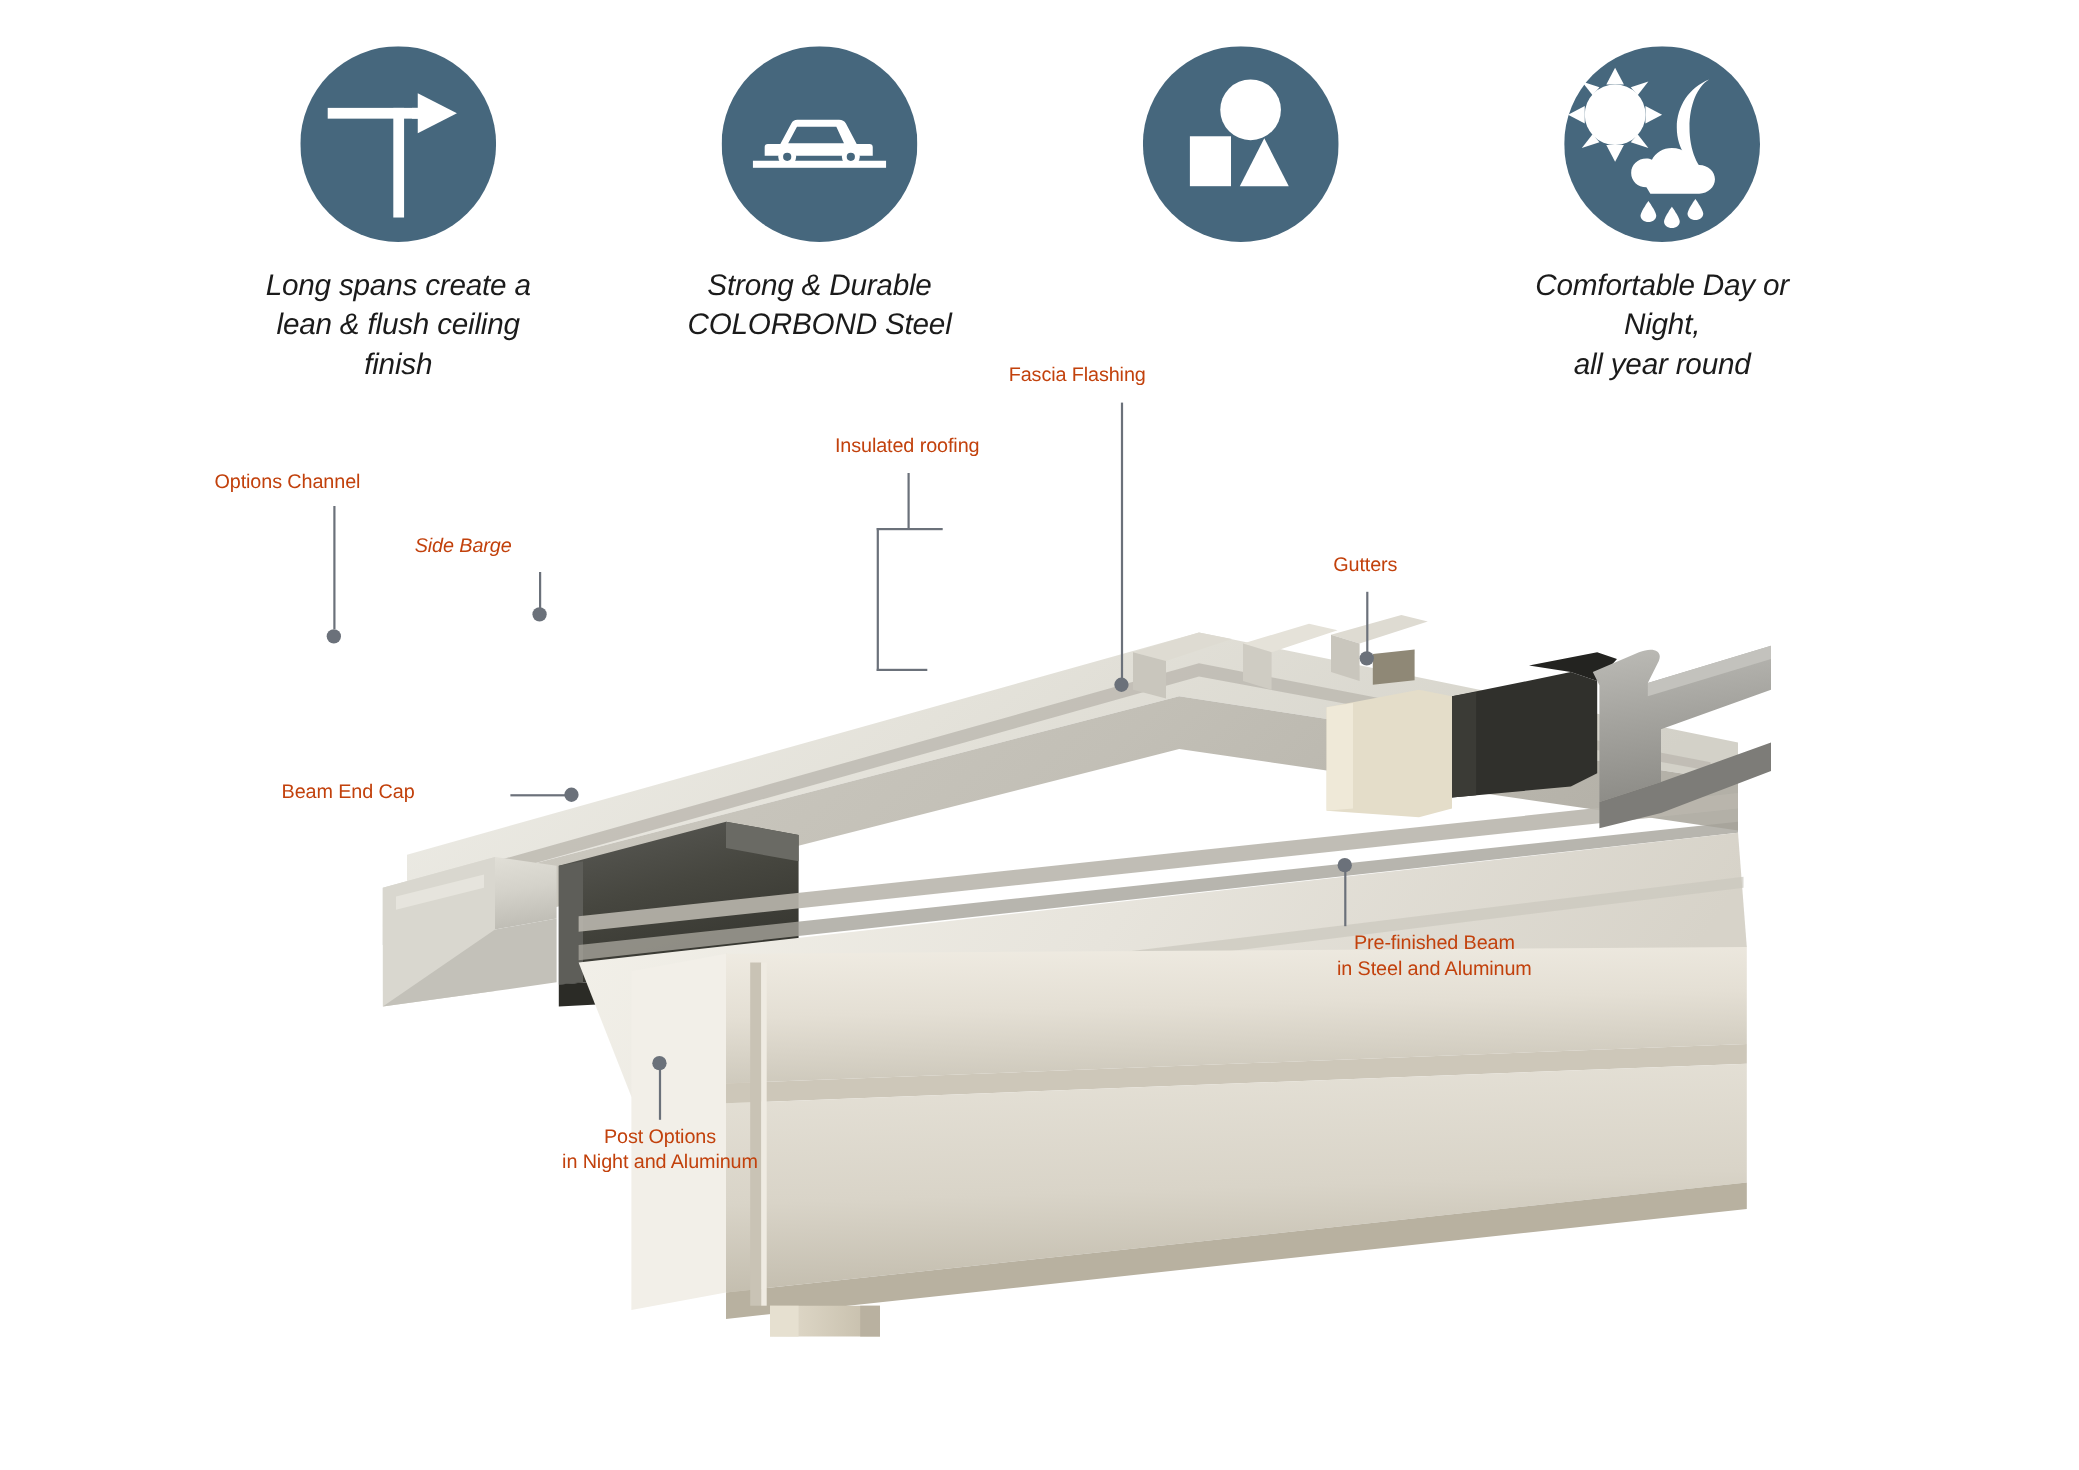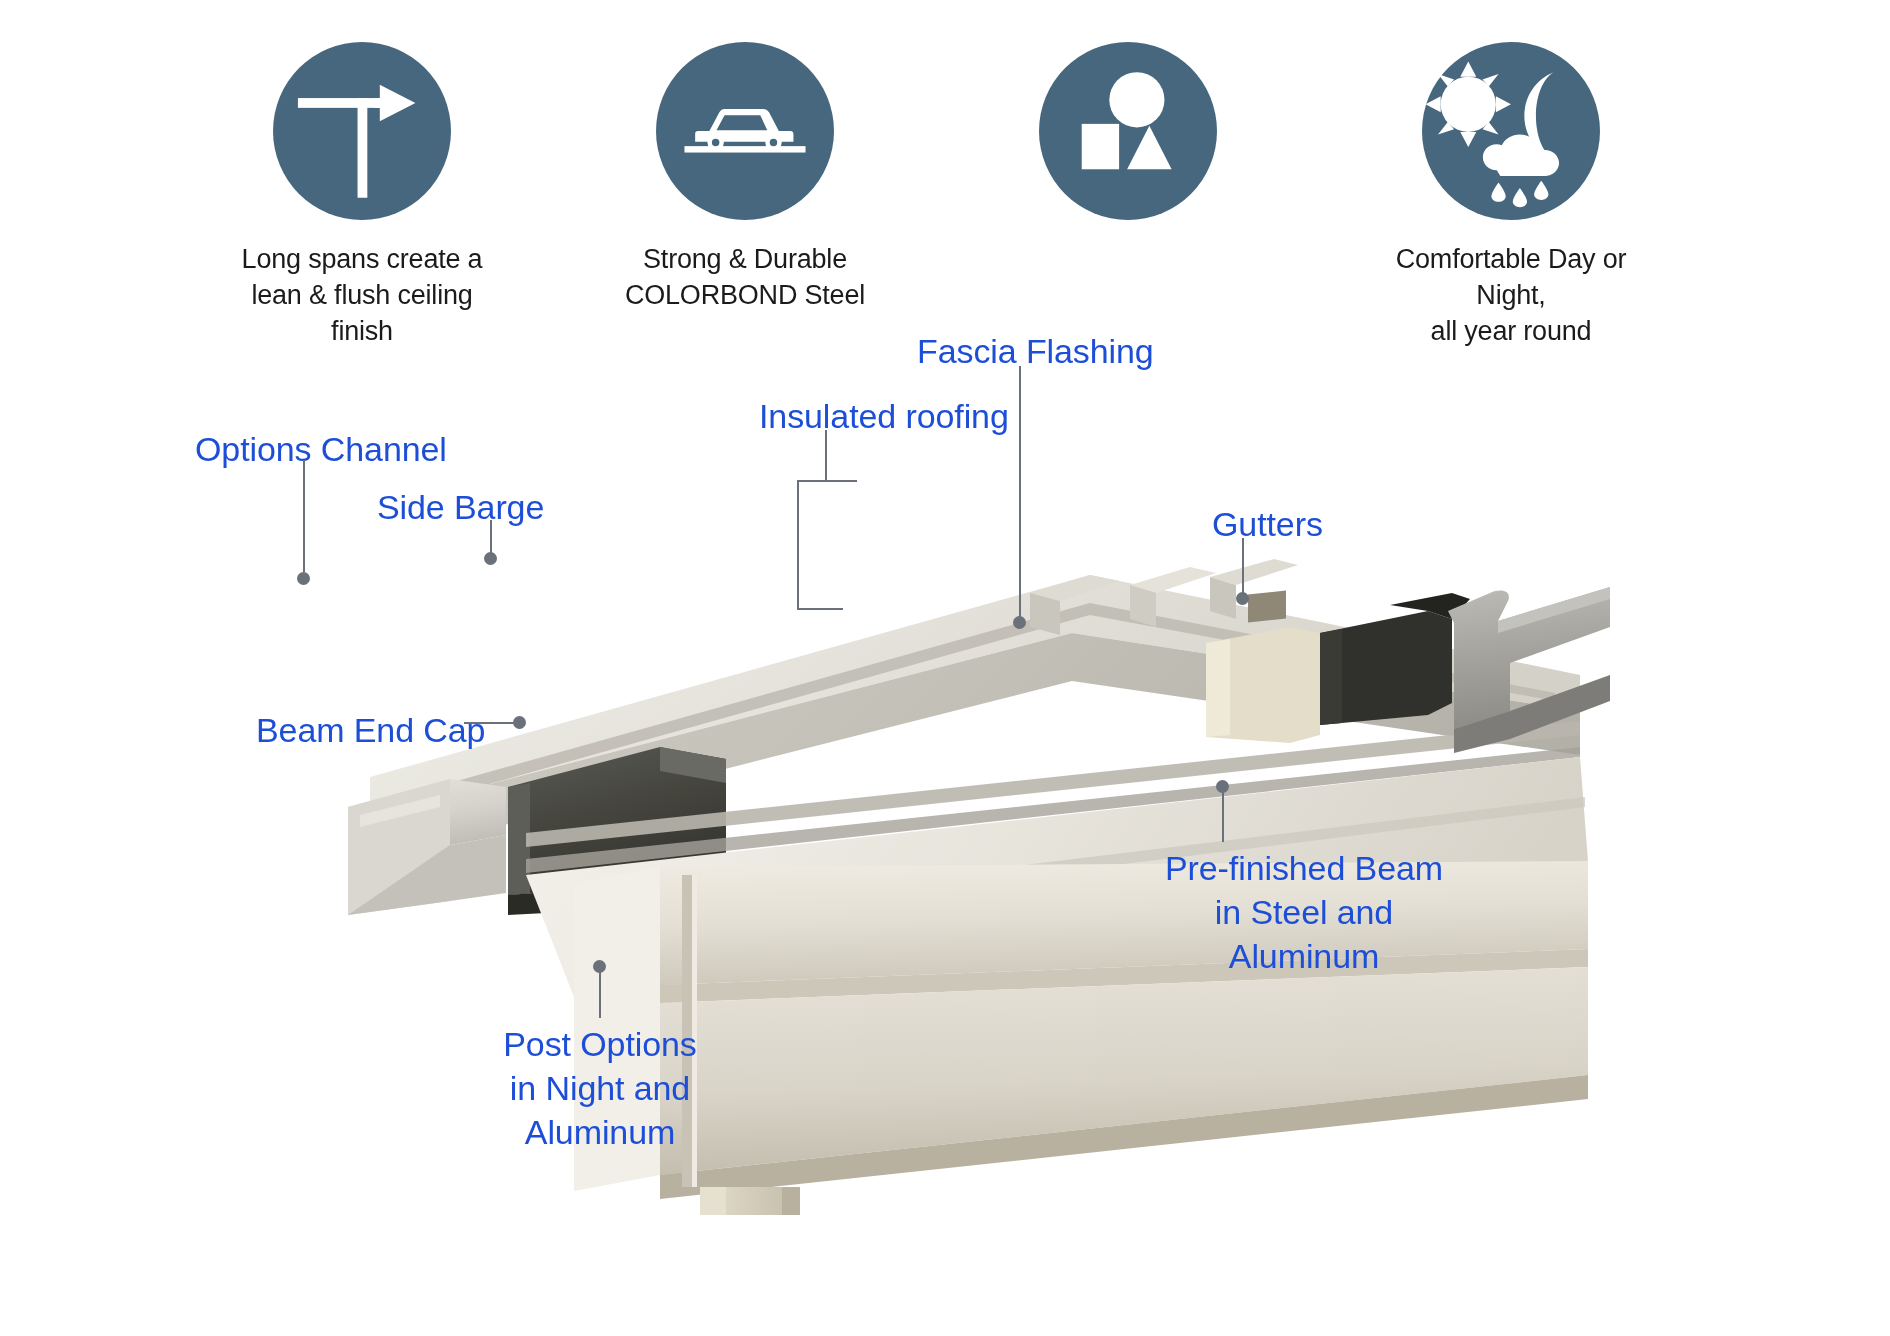--- a/index.html
+++ b/index.html
@@ -44,20 +44,21 @@
   }
   .feature-icon-wrap svg { display: block; width: 178px; height: 178px; }
   .feature-caption {
     margin-top: 22px;
     text-align: center;
     font-size: 27px;
     line-height: 1.33;
     letter-spacing: -0.2px;
     color: #1b1b1b;
     white-space: pre-line;
+    font-style: italic;
   }
 
   
   #diagram-stage {
     position: absolute;
     left: 0;
     top: 330px;
     width: 1890px;
     height: 1006px;
   }
@@ -66,23 +67,23 @@
     left: 330px;
     top: 185px;
     width: 1280px;
     height: 700px;
   }
   #product-render svg { display: block; width: 100%; height: 100%; }
 
   
   .callout-label {
     position: absolute;
-    font-size: 34px;
+    font-size: 18px;
     line-height: 1.3;
-    color: #1d4ed8;
+    color: #c2410c;
     white-space: pre-line;
     letter-spacing: -0.1px;
   }
   .callout-label.center { text-align: center; }
 
   .leader {
     position: absolute;
     background: #6b717a;
   }
   .leader.v { width: 2px; }
@@ -295,21 +296,21 @@
       <polygon points="370,672 470,672 470,920 370,920" fill="url(#gPost)"></polygon>
       <polygon points="370,672 396,672 396,920 370,920" fill="#e6e0d0"></polygon>
       <polygon points="452,672 470,672 470,920 452,920" fill="#b9b1a0"></polygon>
     </svg>
   </div>
 
   <div class="callout-label" style="left:195px; top:97px;">Options Channel</div>
   <div class="leader v" style="left:303px; top:130px; height:112px;"></div>
   <div class="leader-dot" style="left:297px; top:242px;"></div>
 
-  <div class="callout-label" style="left:377px; top:155px;">Side Barge</div>
+  <div class="callout-label" style="left:377px; top:155px;font-style:italic;">Side Barge</div>
   <div class="leader v" style="left:490px; top:190px; height:35px;"></div>
   <div class="leader-dot" style="left:484px; top:222px;"></div>
 
   <div class="callout-label" style="left:747px; top:64px;margin-left:12px;">Insulated roofing</div>
   <div class="leader v" style="left:825px; top:100px; height:50px;"></div>
   <div class="leader-elbow" style="left:797px; top:150px; width:58px; height:128px;"></div>
   <div class="leader h" style="left:797px; top:278px; width:46px;"></div>
 
   <div class="callout-label" style="left:917px; top:-1px;">Fascia Flashing</div>
   <div class="leader v" style="left:1019px; top:36px; height:252px;"></div>

